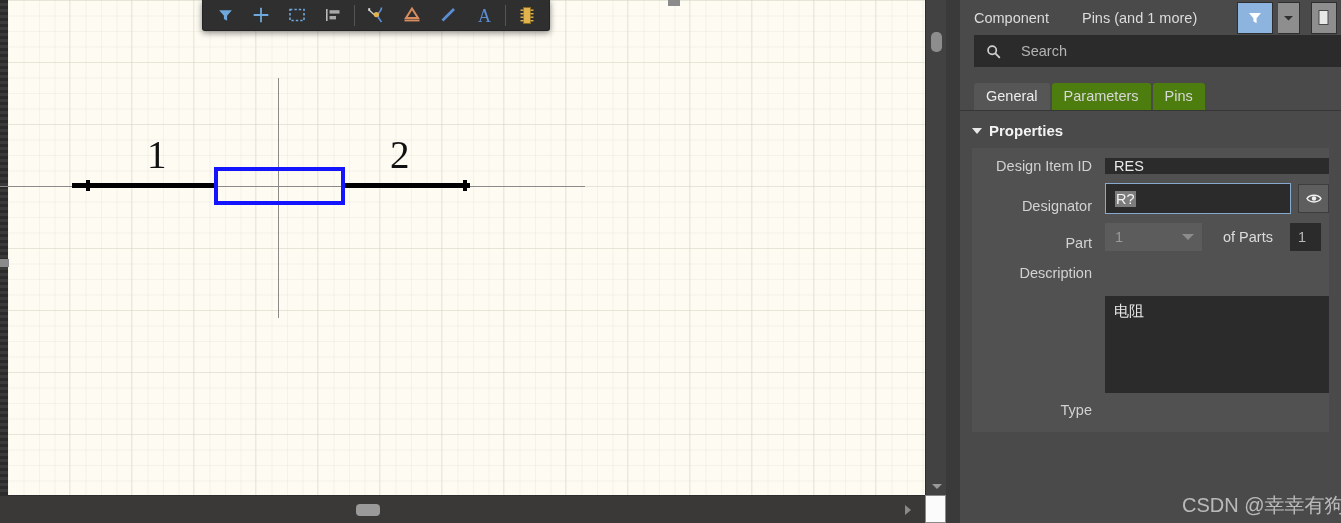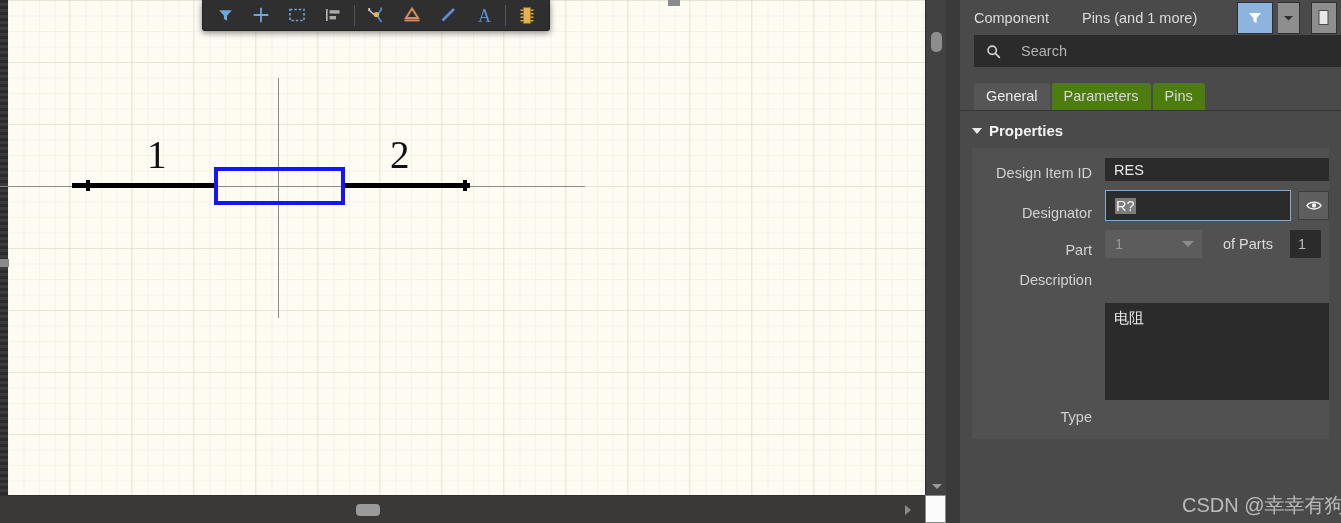--- a/index.html
+++ b/index.html
@@ -230,21 +230,21 @@
   .frow {
     display: flex; align-items: flex-end;
     padding: 0 0 0 10px; margin-bottom: 9px;
   }
   .flabel {
     width: 123px; text-align: right; padding-right: 13px;
     color: #d2d2d2; font-size: 14.5px; white-space: nowrap;
   }
   .fctl { flex: 1; display: flex; align-items: center; gap: 7px; }
   .finput {
-    flex: 1; height: 23px; background: #2b2b2b;
+    flex: 1; height: 16px; background: #2b2b2b;
     color: #e9e9e9; font-size: 14.5px;
     display: flex; align-items: center; padding: 0 9px;
   }
   .finput.focused {
     border: 1px solid #87a9cd; height: 31px;
   }
   .sel-text {
     background: #7c7c7c; color: #f2f2f2; padding: 0 1px;
   }
   .eye-btn {

